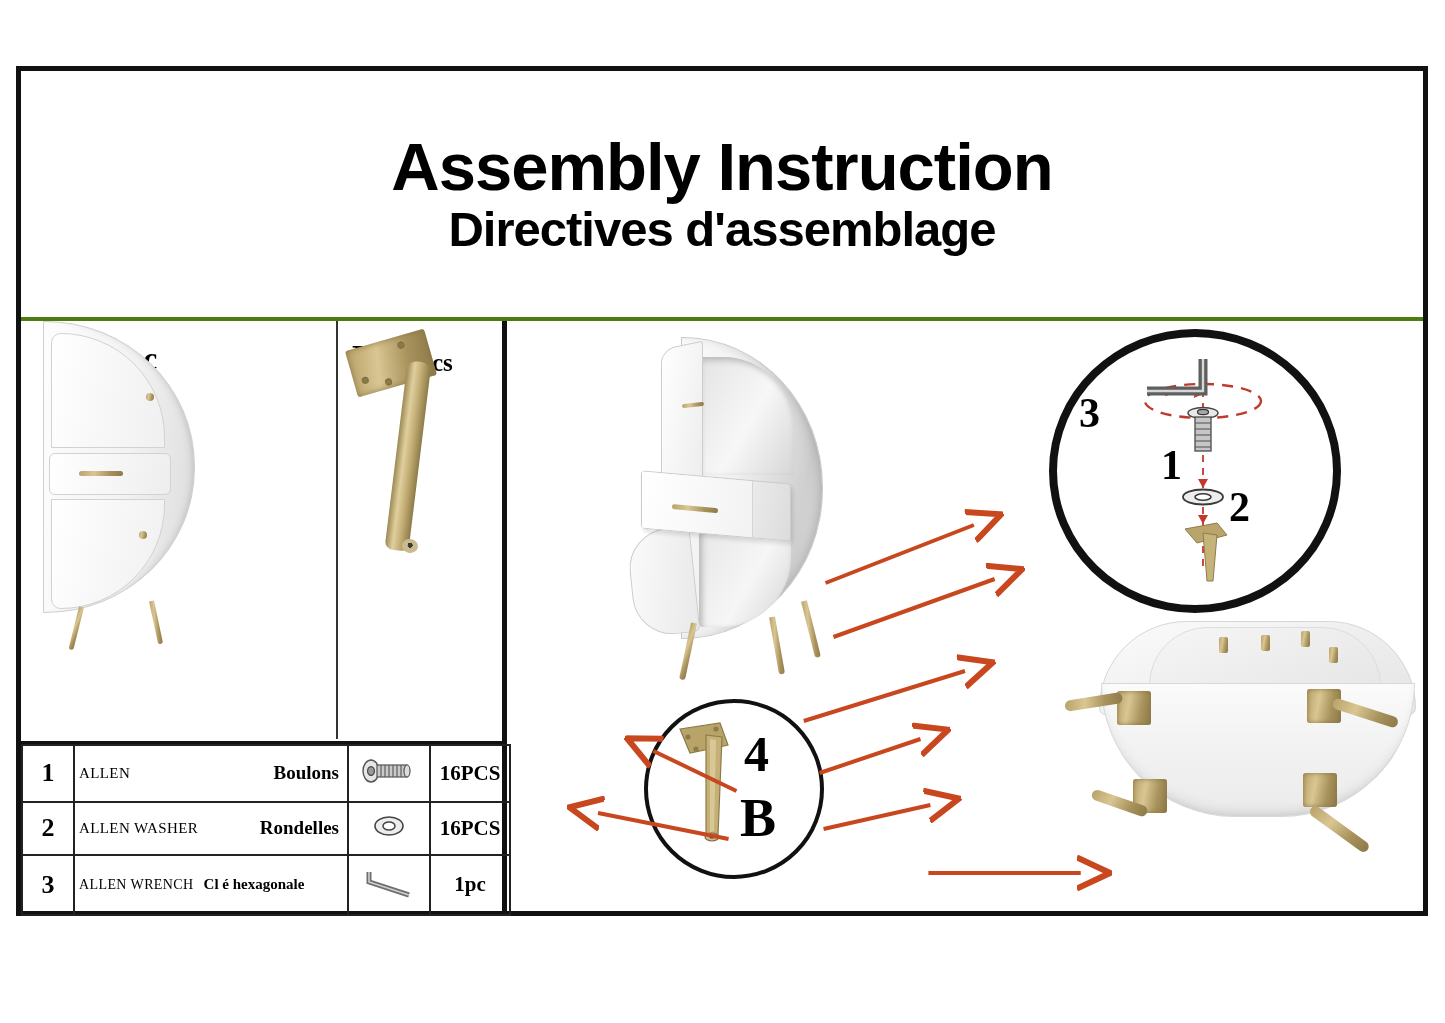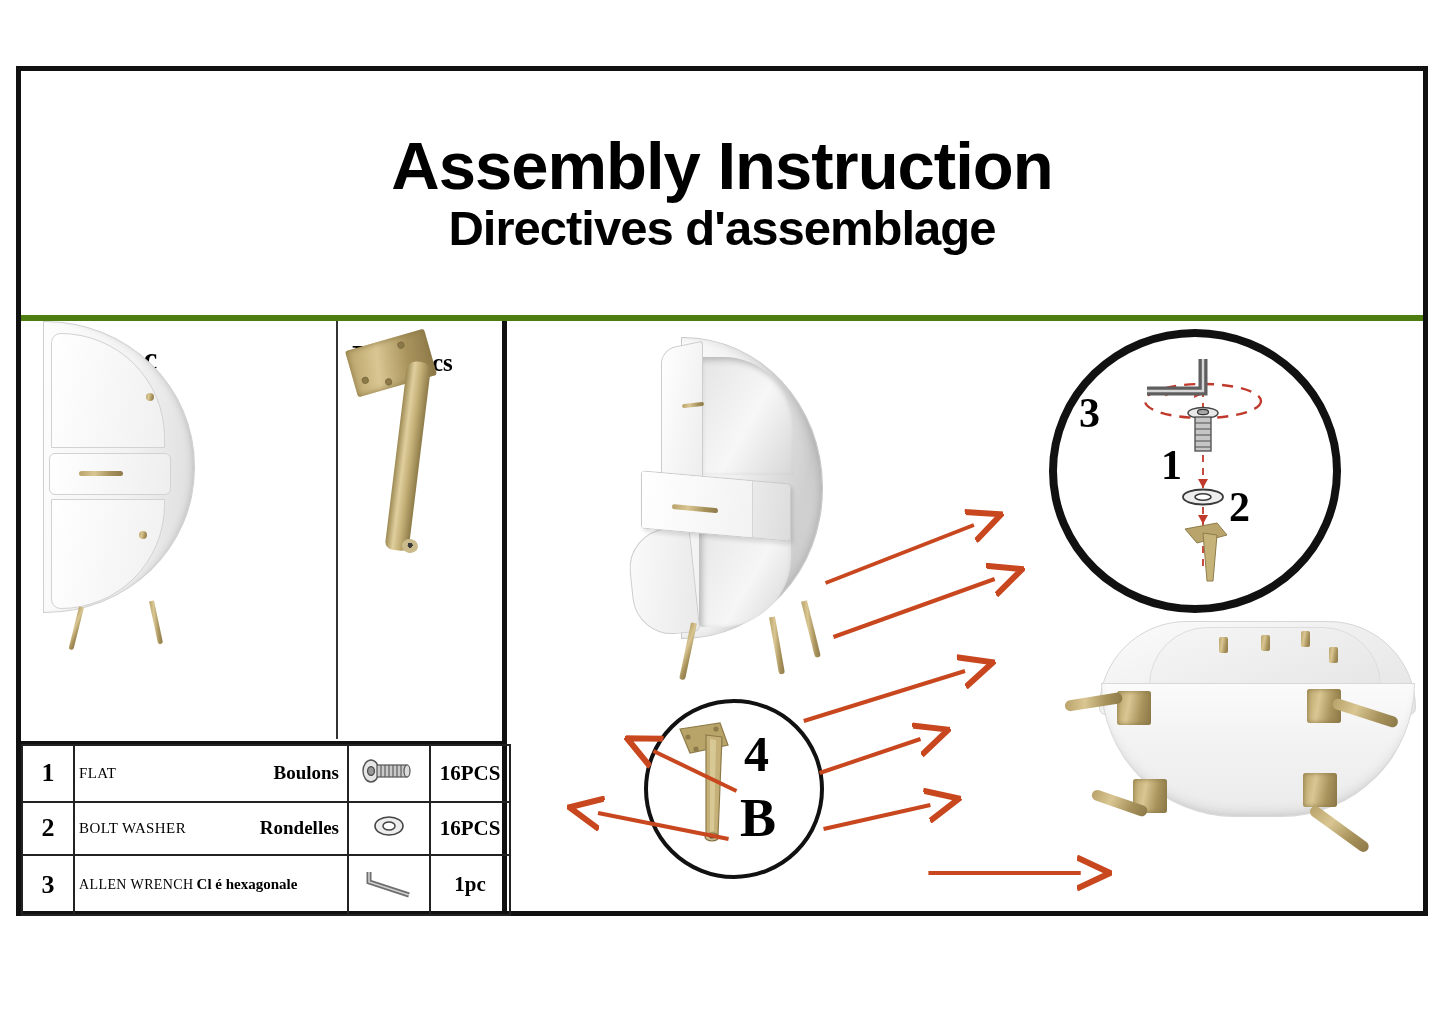--- a/index.html
+++ b/index.html
@@ -9,21 +9,21 @@
 
   
   #frame{
     position:absolute;left:16px;top:66px;width:1412px;height:850px;
     border:5px solid #111;background:#fff;box-sizing:border-box;
   }
 
   
   #title-band{
     position:absolute;left:0;top:0;width:100%;height:250px;
-    border-bottom:6px solid #4d7c0f;box-sizing:border-box;
+    border-bottom:4px solid #4d7c0f;box-sizing:border-box;
     display:flex;flex-direction:column;align-items:center;justify-content:center;
   }
   .title-line{
     font-family:"Liberation Sans",sans-serif;
     font-weight:bold;color:#000;letter-spacing:-1px;
     line-height:1.02;white-space:nowrap;
   }
   #title-en{font-size:67px;}
   #title-fr{font-size:49px;margin-top:4px;}
 
@@ -62,21 +62,21 @@
     border:2px solid #222;text-align:center;vertical-align:middle;color:#000;
     padding:0;
   }
   td.c-no{width:50px;font-size:26px;font-weight:bold;font-family:"Liberation Serif",serif;}
   td.c-name{width:272px;}
   td.c-ico{width:80px;}
   td.c-qty{width:78px;font-size:21px;font-weight:bold;font-family:"Liberation Serif",serif;}
   .name-wrap{display:flex;align-items:center;justify-content:space-between;padding:0 8px 0 4px;}
   .name-en{font-size:15px;letter-spacing:.4px;font-family:"Liberation Serif",serif;}
   .name-fr{font-size:19px;font-weight:bold;font-family:"Liberation Serif",serif;}
-  .name-wrap.tight{justify-content:flex-start;gap:3px;}
+  .name-wrap.tight{justify-content:flex-start;gap:10px;}
   .name-wrap.tight .name-en{font-size:14px;}
   .name-wrap.tight .name-fr{font-size:15px;}
   .qty-big{font-size:25px;}
 
   
   #right-col .art{position:absolute;}
 
   
   .gold{background:linear-gradient(100deg,#b9a26a 0%,#d9c692 35%,#a8925c 70%,#8d7a49 100%);}
 
@@ -271,21 +271,21 @@
           </div>
         </div>
 
         <div id="parts-table">
           <table class="pt">
             <tbody>
               <tr>
                 <td class="c-no">1</td>
                 <td class="c-name">
                   <div class="name-wrap">
-                    <span class="name-en">FLAT</span>
+                    <span class="name-en">ALLEN</span>
                     <span class="name-fr">Boulons</span>
                   </div>
                 </td>
                 <td class="c-ico">
                   <svg width="62" height="28" viewBox="0 0 62 28">
                     <ellipse cx="13" cy="14" rx="8" ry="11" fill="#e6e6e6" stroke="#555" stroke-width="1.4"></ellipse>
                     <ellipse cx="13" cy="14" rx="3.4" ry="4.4" fill="#9a9a9a" stroke="#444" stroke-width="1.2"></ellipse>
                     <rect x="19" y="8" width="30" height="12" fill="#c9c9c9" stroke="#555" stroke-width="1.2"></rect>
                     <g stroke="#555" stroke-width="1.1">
                       <line x1="23" y1="8" x2="23" y2="20"></line>
@@ -298,21 +298,21 @@
                     <ellipse cx="49" cy="14" rx="3" ry="6" fill="#dcdcdc" stroke="#555" stroke-width="1.2"></ellipse>
                   </svg>
                 </td>
                 <td class="c-qty">16PCS</td>
               </tr>
 
               <tr>
                 <td class="c-no">2</td>
                 <td class="c-name">
                   <div class="name-wrap">
-                    <span class="name-en">BOLT WASHER</span>
+                    <span class="name-en">ALLEN WASHER</span>
                     <span class="name-fr">Rondelles</span>
                   </div>
                 </td>
                 <td class="c-ico">
                   <svg width="40" height="26" viewBox="0 0 40 26">
                     <ellipse cx="20" cy="13" rx="14" ry="9" fill="#ededed" stroke="#444" stroke-width="1.6"></ellipse>
                     <ellipse cx="20" cy="13" rx="6" ry="4" fill="#fff" stroke="#444" stroke-width="1.5"></ellipse>
                   </svg>
                 </td>
                 <td class="c-qty">16PCS</td>

